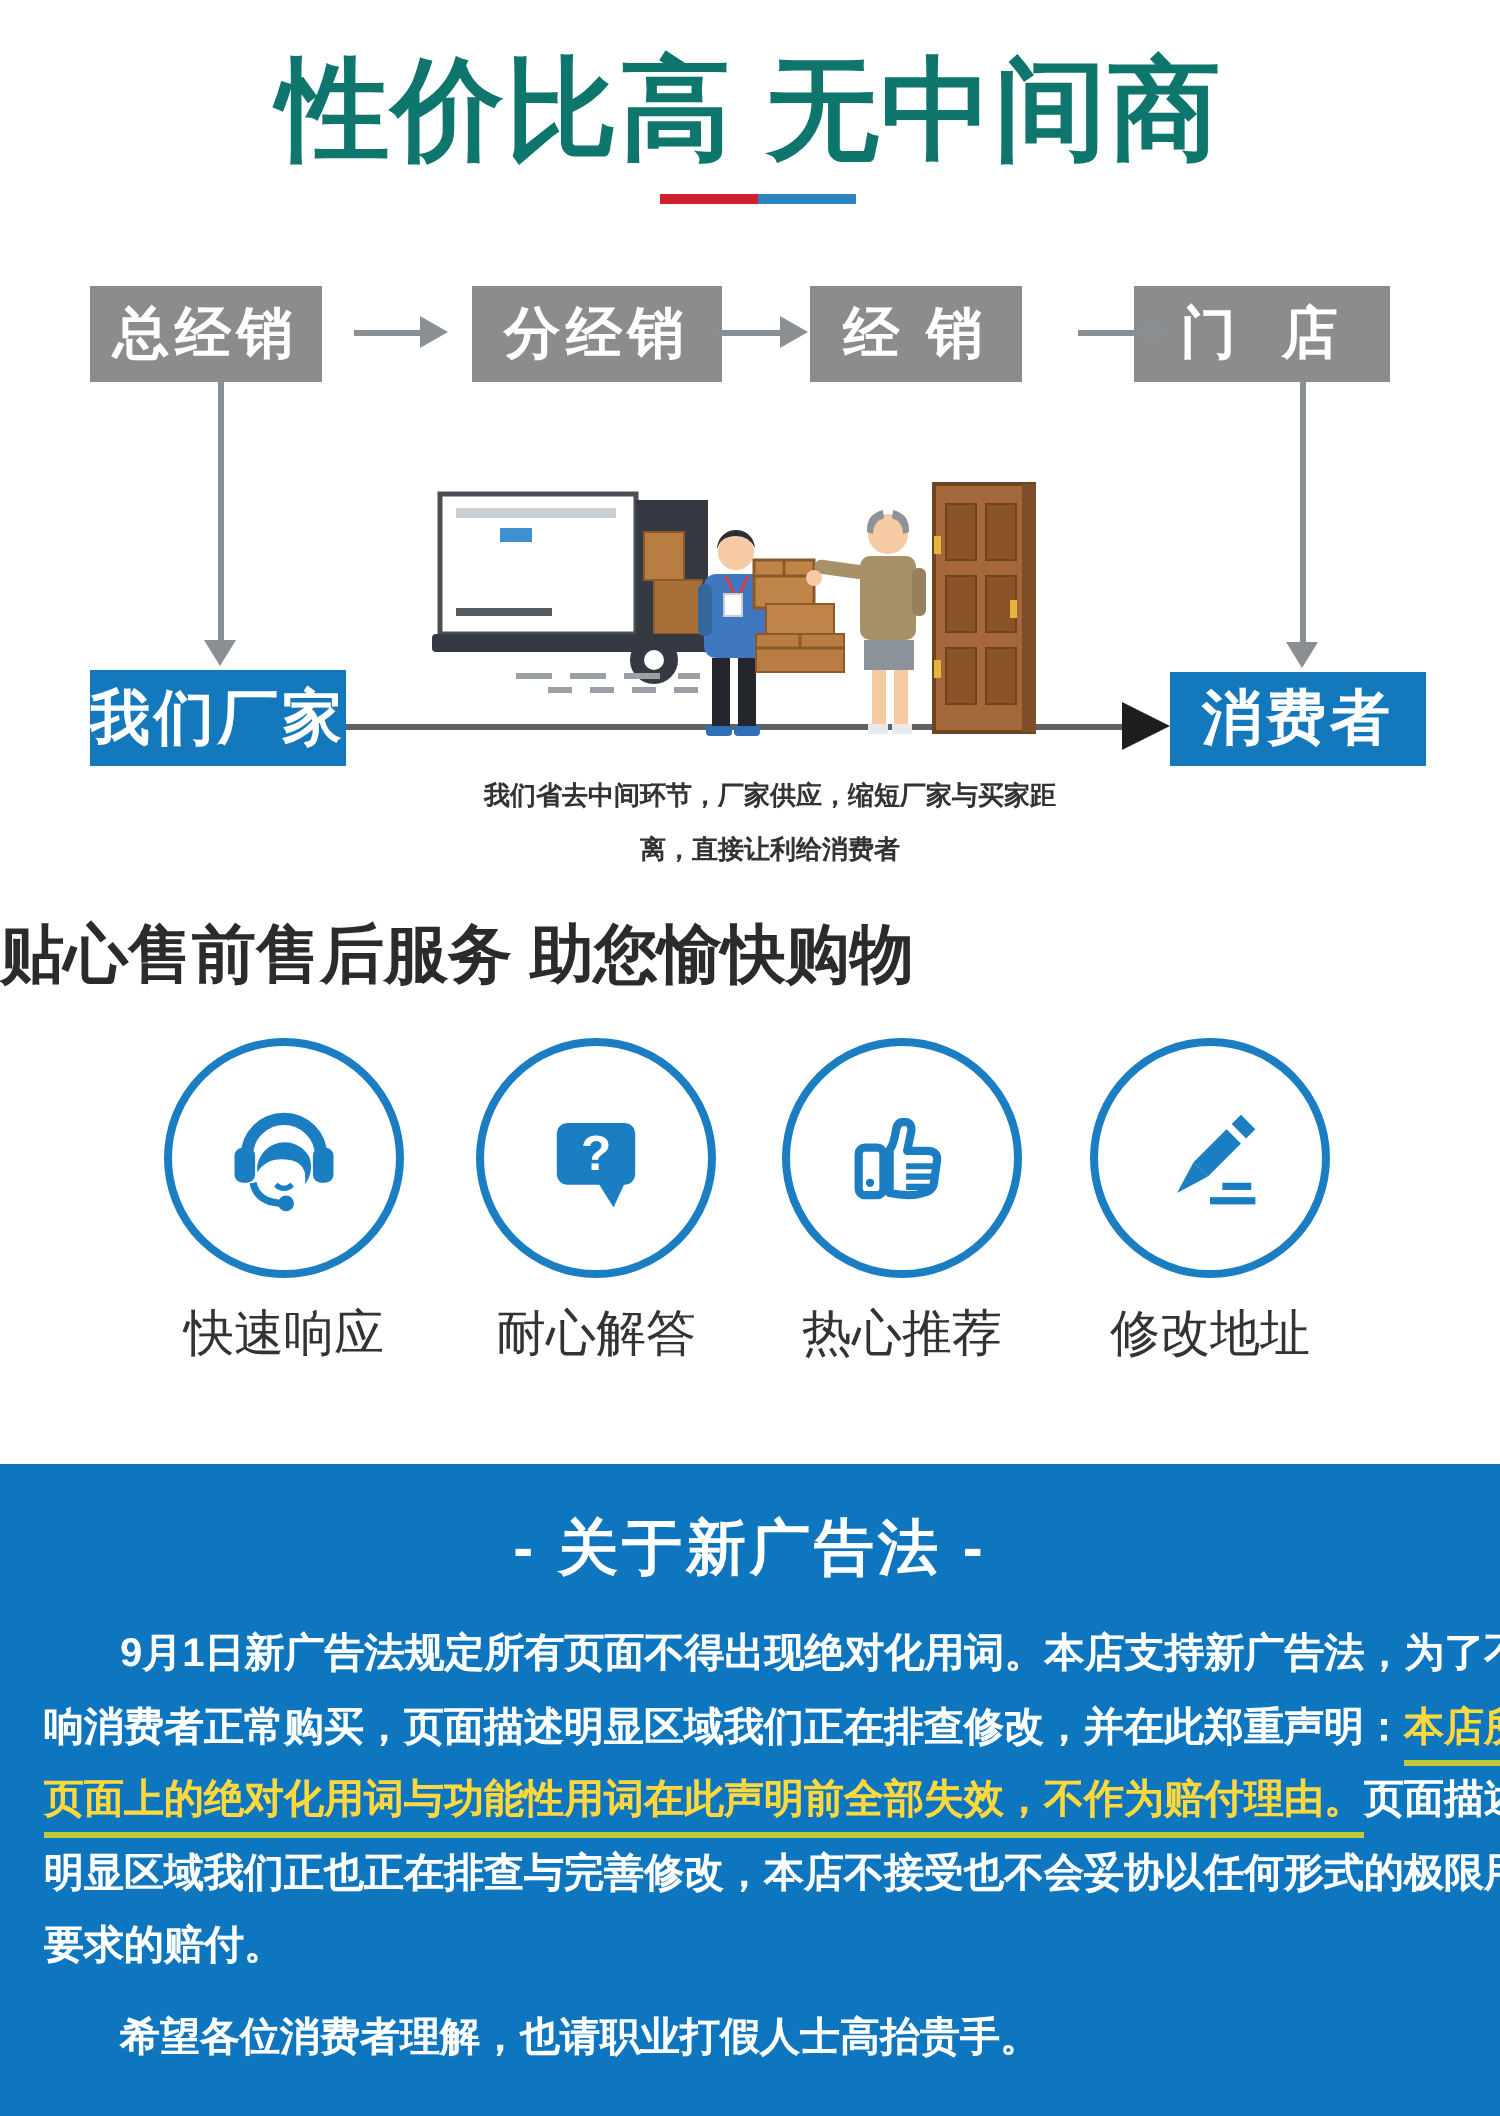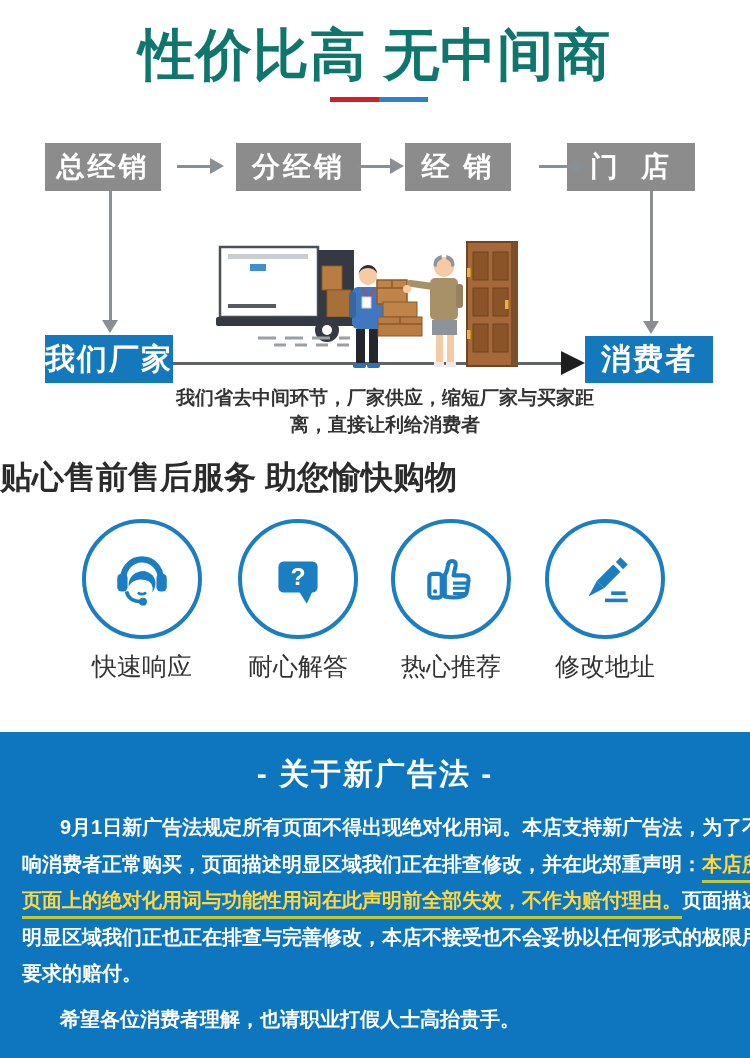--- a/index.html
+++ b/index.html
@@ -38,21 +38,21 @@
   .consumer{left:585px;top:336px;width:128px;height:47px;}
 
   .main-line{position:absolute;left:173px;top:362px;width:392px;height:2.5px;background:#5f6368;}
   .main-arrow-head{position:absolute;left:561px;top:351px;width:0;height:0;
                    border-left:24px solid #1e1e1e;border-top:12px solid transparent;
                    border-bottom:12px solid transparent;}
 
   .illustration{position:absolute;left:200px;top:238px;width:320px;height:130px;}
 
   .flow-caption{position:absolute;left:150px;top:384px;width:470px;text-align:center;
-                font-size:19px;line-height:27px;font-weight:600;color:#333333;}
+                font-size:13px;line-height:27px;font-weight:600;color:#333333;}
 
   
   .services-title{position:absolute;top:456px;left:0;width:750px;text-align:left;
                   font-size:32px;font-weight:600;color:#2b2b2b;}
   .svc-circle{position:absolute;top:519px;width:112px;height:112px;border-radius:50%;
               border:4px solid #1b7ec2;background:#ffffff;display:flex;
               align-items:center;justify-content:center;}
   .c1{left:82px;} .c2{left:238px;} .c3{left:391px;} .c4{left:545px;}
   .svc-label{position:absolute;top:650px;width:160px;text-align:center;
              font-size:25px;color:#333333;font-weight:500;}

